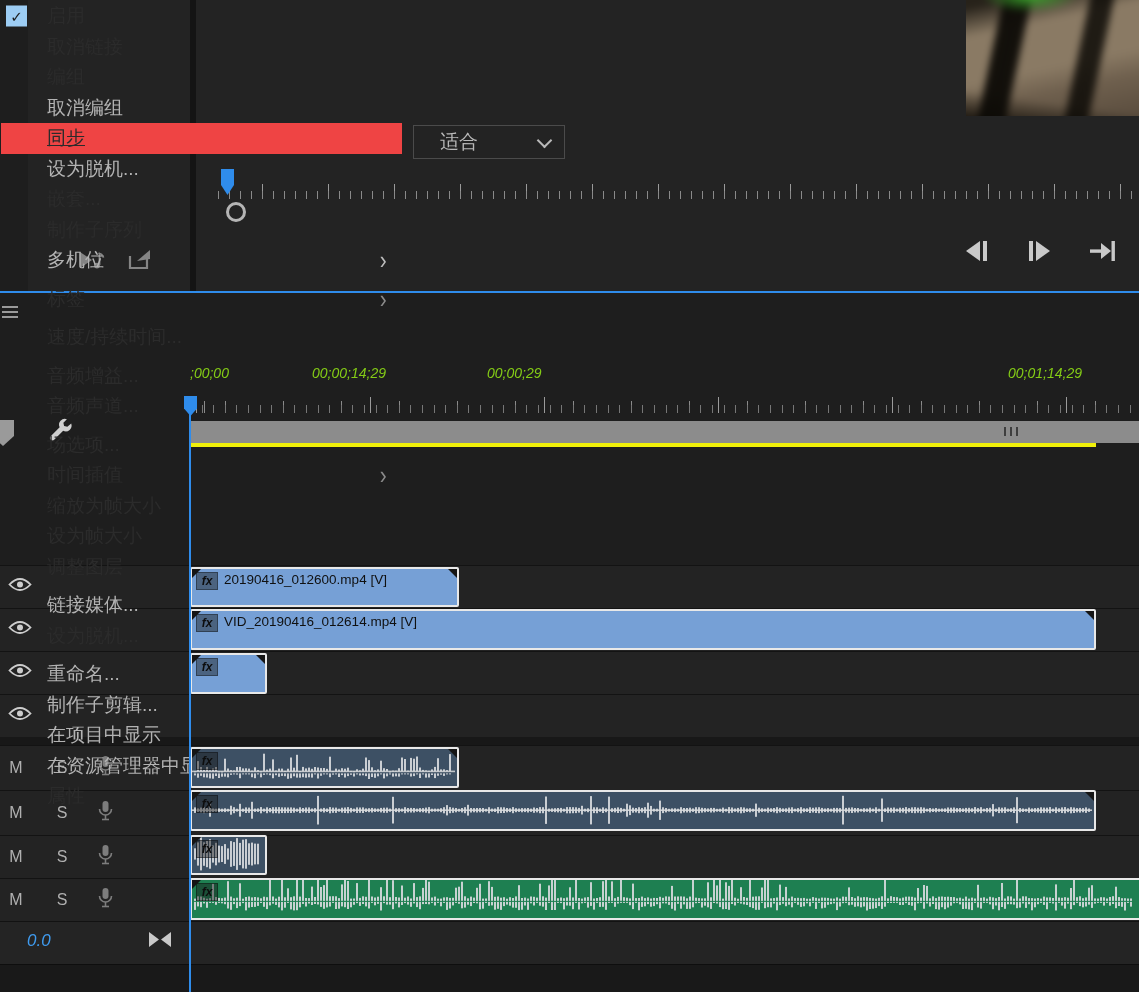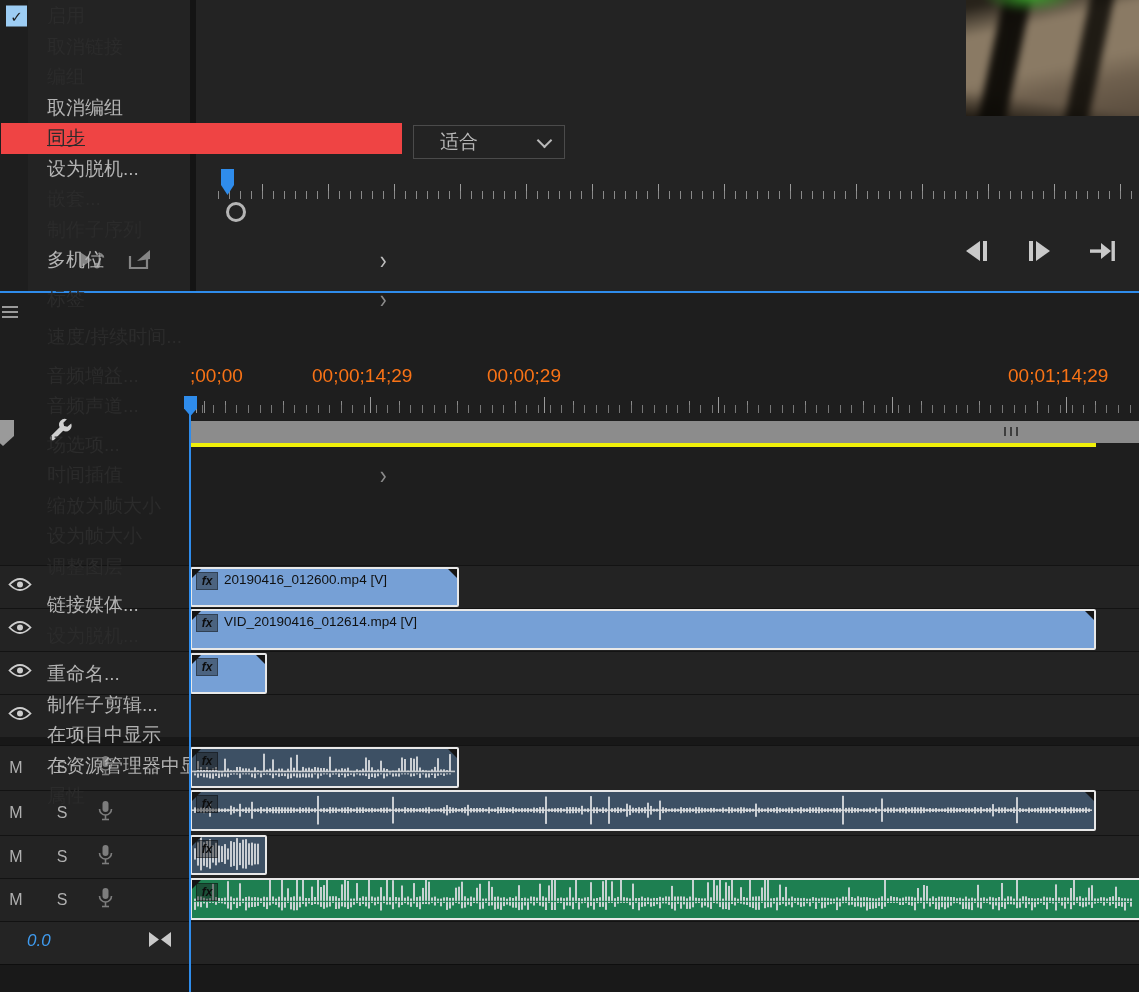--- a/index.html
+++ b/index.html
@@ -24,21 +24,21 @@
      clip-path:polygon(0 0,100% 0,100% 62%,50% 100%,0 62%);}
   #mon-knob{left:226px;top:202px;width:14px;height:14px;border:3px solid #b5b5b5;border-radius:50%;}
   .transport{display:flex;align-items:center;justify-content:center;}
   
   #focus-line{left:0;top:291px;width:1139px;height:2px;background:#2f8ceb;}
 
   
   #tl-bg{left:0;top:293px;width:1139px;height:699px;background:#1e1e1e;}
   #hamburger{left:2px;top:306px;width:16px;}
   #hamburger .hline{height:2px;background:#9a9a9a;margin-bottom:3px;}
-  .rlabel{position:absolute;top:365px;font-size:19px;color:#f97316;white-space:nowrap;}
+  .rlabel{position:absolute;top:365px;font-size:14px;color:#84cc16;white-space:nowrap;font-style:italic;}
   #ticks-small{left:190px;top:405px;width:949px;height:8px;
      background:repeating-linear-gradient(90deg,#767676 0 1px,transparent 1px 11.6px);}
   #ticks-med{left:190px;top:401px;width:949px;height:12px;
      background:repeating-linear-gradient(90deg,#8a8a8a 0 1px,transparent 1px 58px);background-position-x:35px;}
   #ticks-big{left:190px;top:397px;width:949px;height:16px;
      background:repeating-linear-gradient(90deg,#9a9a9a 0 1px,transparent 1px 174px);background-position-x:6px;}
   #marker-icon{left:-8px;top:420px;width:22px;height:26px;background:#9a9a9a;
      clip-path:polygon(0 0,100% 0,100% 62%,50% 100%,0 62%);}
   #work-bar{left:190px;top:421px;width:949px;height:22px;background:#8c8c8c;}
   #work-grip{left:1004px;top:427px;display:flex;gap:4px;}

